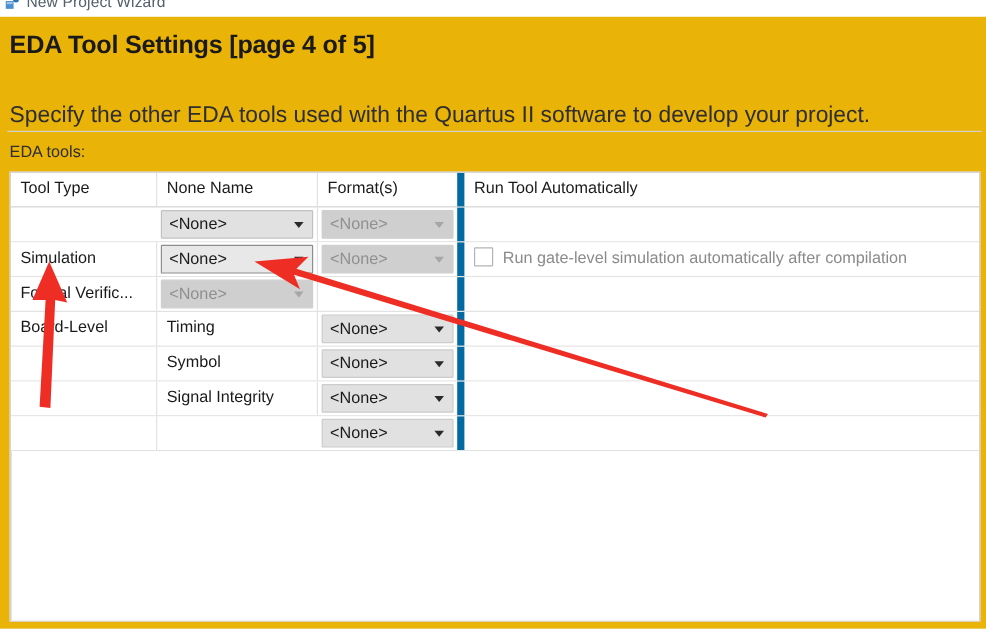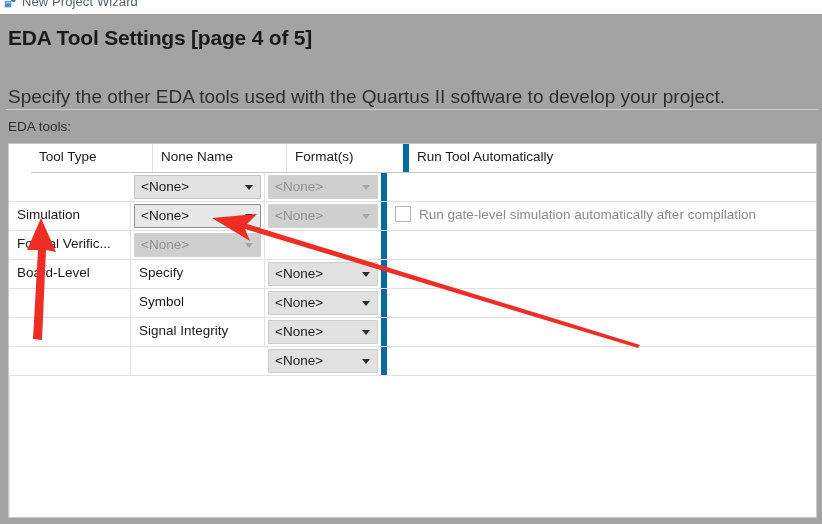--- a/index.html
+++ b/index.html
@@ -63,21 +63,21 @@
     font-family: "Liberation Sans", sans-serif;
   }
 
   
   .page {
     position: absolute;
     left: 0;
     top: 14px;
     width: 822px;
     height: 510px;
-    background: #a3a3a3;
+    background: #eab308;
   }
 
   .page-title {
     position: absolute;
     left: 8px;
     top: 12px;
     font-size: 21px;
     font-weight: bold;
     color: #1a1a1a;
     letter-spacing: -.2px;
@@ -126,21 +126,20 @@
 
   .trow {
     position: relative;
     height: 29px;
     box-sizing: border-box;
     border-bottom: 1px solid #e2e2e2;
     background: #ffffff;
   }
   .trow.header {
     border-bottom: 1px solid #c8c8c8;
-    margin-left: 22px;
   }
 
   
   .c-type   { position:absolute; left:0px;   top:0; width:122px; height:28px; box-sizing:border-box; border-right:1px solid #e2e2e2; }
   .c-name   { position:absolute; left:122px; top:0; width:134px; height:28px; box-sizing:border-box; border-right:1px solid #e2e2e2; }
   .c-fmt    { position:absolute; left:256px; top:0; width:122px; height:28px; box-sizing:border-box; border-right:6px solid #0369a1; }
   .c-run    { position:absolute; left:378px; top:0; right:0;      height:28px; box-sizing:border-box; }
 
   .hdr-text {
     position: absolute;
@@ -333,21 +332,21 @@
         </div>
         <div class="c-fmt"></div>
         <div class="c-run"></div>
       </div>
 
       <div class="trow">
         <div class="c-type">
           <div class="cell-text">Board-Level</div>
         </div>
         <div class="c-name">
-          <div class="cell-text">Specify</div>
+          <div class="cell-text">Timing</div>
         </div>
         <div class="c-fmt">
           <div class="combo flat">
             <span class="val">&lt;None&gt;</span>
             <span class="arrow"></span>
           </div>
         </div>
         <div class="c-run"></div>
       </div>
 

